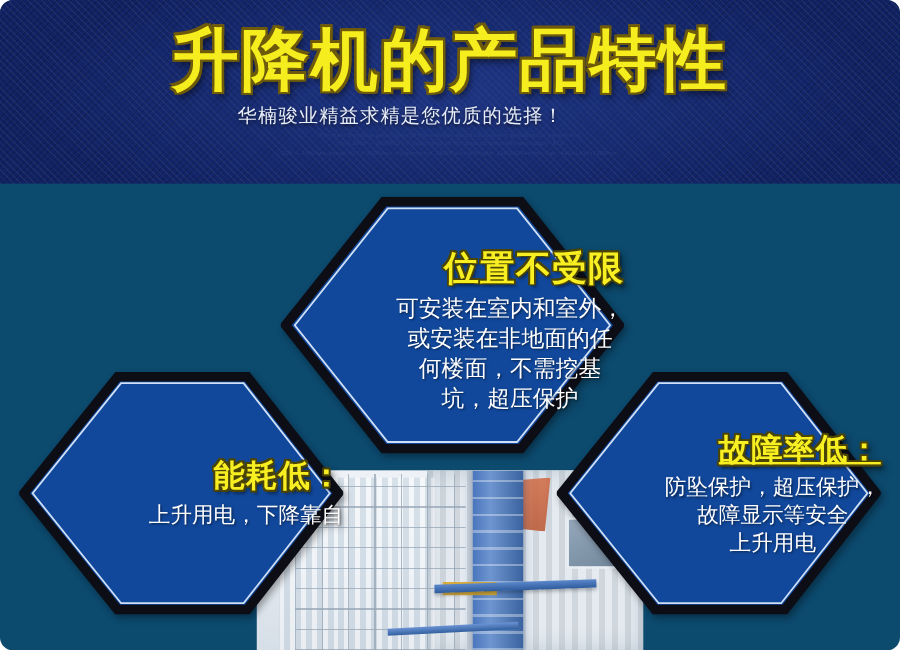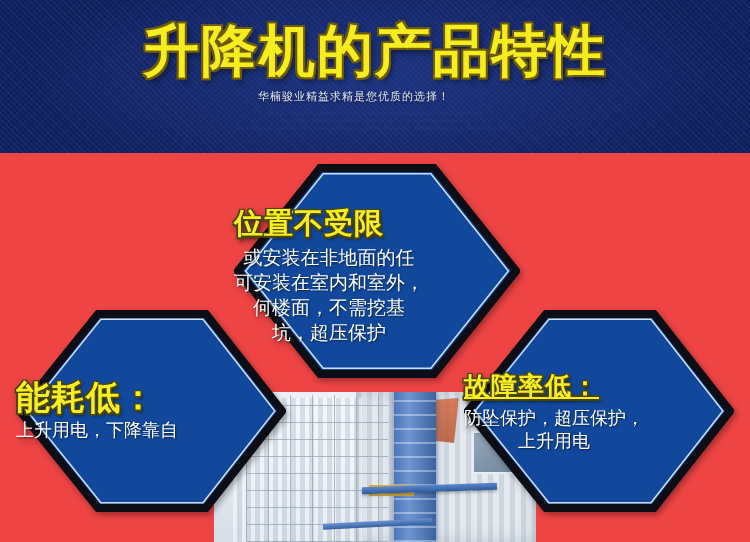--- a/index.html
+++ b/index.html
@@ -1,21 +1,21 @@
 <!DOCTYPE html>
 <html><head>
 <meta charset="utf-8">
 <style>
   html,body{margin:0;padding:0;}
   body{
     width:750px;height:542px;overflow:hidden;
     background:#ffffff;
     font-family:"DejaVu Sans","Liberation Sans",sans-serif;
   }
-  .stage{position:relative;width:750px;height:542px;overflow:hidden;background:#ef4444;}
+  .stage{position:relative;width:750px;height:542px;overflow:hidden;background:#0c4a6e;border-radius:11px;}
 
   
   .header{
     position:absolute;left:0;top:0;width:750px;height:153px;
     background:#112263;
     overflow:hidden;
   }
   .header .texture{
     position:absolute;inset:0;
     background-image:
@@ -40,26 +40,25 @@
     letter-spacing:2px;
     text-shadow:
        2px 0 0 #6d5a0a, -2px 0 0 #6d5a0a, 0 2px 0 #6d5a0a, 0 -2px 0 #6d5a0a,
        2px 2px 0 #6d5a0a, -2px 2px 0 #6d5a0a, 2px -2px 0 #6d5a0a, -2px -2px 0 #6d5a0a,
        3px 4px 6px rgba(0,0,0,.55);
     white-space:nowrap;
   }
   .subtitle{
     position:absolute;left:0;top:86px;width:668px;
     text-align:center;
-    font-size:11px;line-height:22px;
+    font-size:16px;line-height:22px;
     color:#e9eef8;
     letter-spacing:1px;
     text-shadow:0 1px 3px rgba(0,0,0,.6);
     white-space:nowrap;
-    padding-left:20px;
   }
   .fineprint{
     position:absolute;left:0;top:110px;width:750px;
     text-align:center;
     color:#2a3d80;
     font-size:4.6px;line-height:7.4px;
     letter-spacing:.1px;
     opacity:.92;
   }
   .fineprint div{white-space:nowrap;}
@@ -129,21 +128,21 @@
   }
 
   
   .hex{
     position:absolute;
     filter:drop-shadow(2px 3px 3px rgba(0,0,0,.35));
   }
   .hex svg{display:block;}
   .hex .content{
     position:absolute;left:0;top:0;width:100%;height:100%;
-    display:flex;flex-direction:column;align-items:flex-start;justify-content:center;
+    display:flex;flex-direction:column;align-items:flex-end;justify-content:center;
     text-align:center;
   }
   .hex .htitle{
     color:#f7ef22;
     font-weight:bold;
     letter-spacing:1px;
     text-shadow:
       1.5px 0 0 #4b4405,-1.5px 0 0 #4b4405,0 1.5px 0 #4b4405,0 -1.5px 0 #4b4405,
       1.5px 1.5px 0 #4b4405,-1.5px 1.5px 0 #4b4405,1.5px -1.5px 0 #4b4405,-1.5px -1.5px 0 #4b4405,
       2px 3px 3px rgba(0,0,0,.5);
@@ -156,21 +155,21 @@
   .hex .hbody div{white-space:nowrap;}
 
   
   #hex-top{left:234px;top:164px;width:286px;height:214px;}
   #hex-top .content{padding-top:4px;}
   #hex-top .htitle{font-size:29px;line-height:36px;margin-bottom:4px;}
   #hex-top .hbody{font-size:19px;line-height:25px;}
 
   
   #hex-left{left:16px;top:310px;width:270px;height:202px;}
-  #hex-left .htitle{font-size:34px;line-height:33px;margin-bottom:4px;}
+  #hex-left .htitle{font-size:26px;line-height:33px;margin-bottom:4px;}
   #hex-left .hbody{font-size:18px;line-height:24px;}
 
   
   #hex-right{left:464px;top:310px;width:270px;height:202px;}
   #hex-right .htitle{font-size:26px;line-height:33px;margin-bottom:3px;text-decoration:underline;}
   #hex-right .hbody{font-size:18px;line-height:23px;}
 </style>
 </head>
 <body>
 
@@ -202,22 +201,22 @@
   </div>
 
   <div class="hex" id="hex-top">
     <svg width="286" height="214" viewBox="0 0 286 214">
       <polygon points="86,4 200,4 282,107 200,210 86,210 4,107" fill="#11489c" stroke="#0d0d16" stroke-width="8"></polygon>
       <polygon points="86,4 200,4 282,107 200,210 86,210 4,107" fill="none" stroke="#cfe0f5" stroke-width="1.6" transform="translate(143,107) scale(0.945) translate(-143,-107)"></polygon>
     </svg>
     <div class="content">
       <div class="htitle">位置不受限</div>
       <div class="hbody">
+        <div>可安装在室内和室外，</div>
         <div>或安装在非地面的任</div>
-        <div>可安装在室内和室外，</div>
         <div>何楼面，不需挖基</div>
         <div>坑，超压保护</div>
       </div>
     </div>
   </div>
 
   <div class="hex" id="hex-left">
     <svg width="270" height="202" viewBox="0 0 270 202">
       <polygon points="82,4 190,4 266,101 190,198 82,198 4,101" fill="#11489c" stroke="#0d0d16" stroke-width="8"></polygon>
       <polygon points="82,4 190,4 266,101 190,198 82,198 4,101" fill="none" stroke="#cfe0f5" stroke-width="1.6" transform="translate(135,101) scale(0.945) translate(-135,-101)"></polygon>
@@ -232,18 +231,19 @@
 
   <div class="hex" id="hex-right">
     <svg width="270" height="202" viewBox="0 0 270 202">
       <polygon points="82,4 190,4 266,101 190,198 82,198 4,101" fill="#11489c" stroke="#0d0d16" stroke-width="8"></polygon>
       <polygon points="82,4 190,4 266,101 190,198 82,198 4,101" fill="none" stroke="#cfe0f5" stroke-width="1.6" transform="translate(135,101) scale(0.945) translate(-135,-101)"></polygon>
     </svg>
     <div class="content">
       <div class="htitle">故障率低：</div>
       <div class="hbody">
         <div>防坠保护，超压保护，</div>
+        <div>故障显示等安全</div>
         <div>上升用电</div>
       </div>
     </div>
   </div>
 
 </div>
 
 </body></html>

